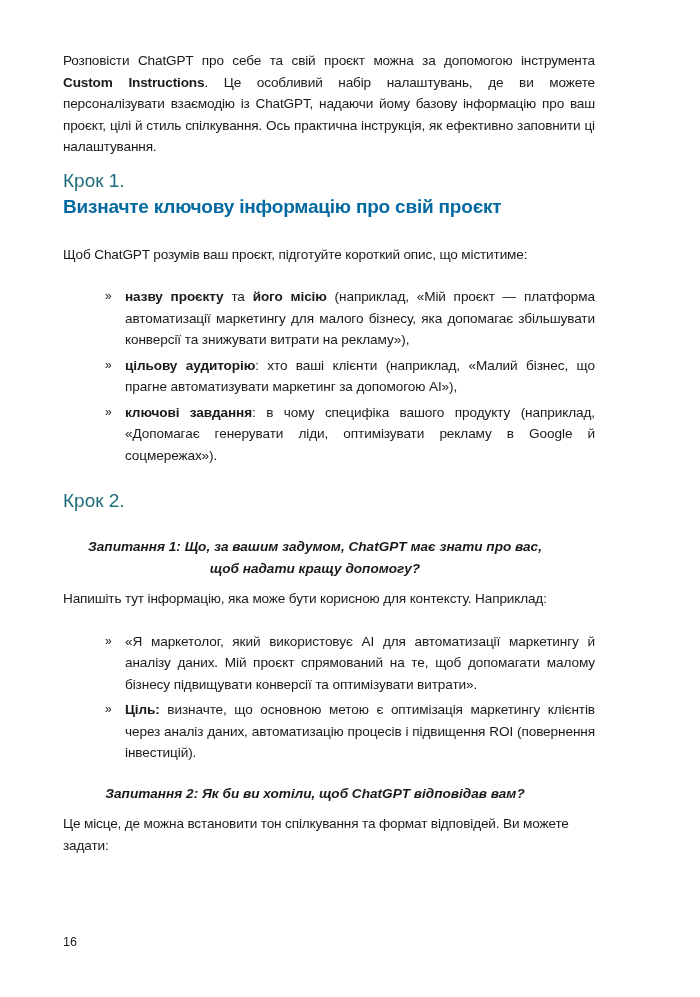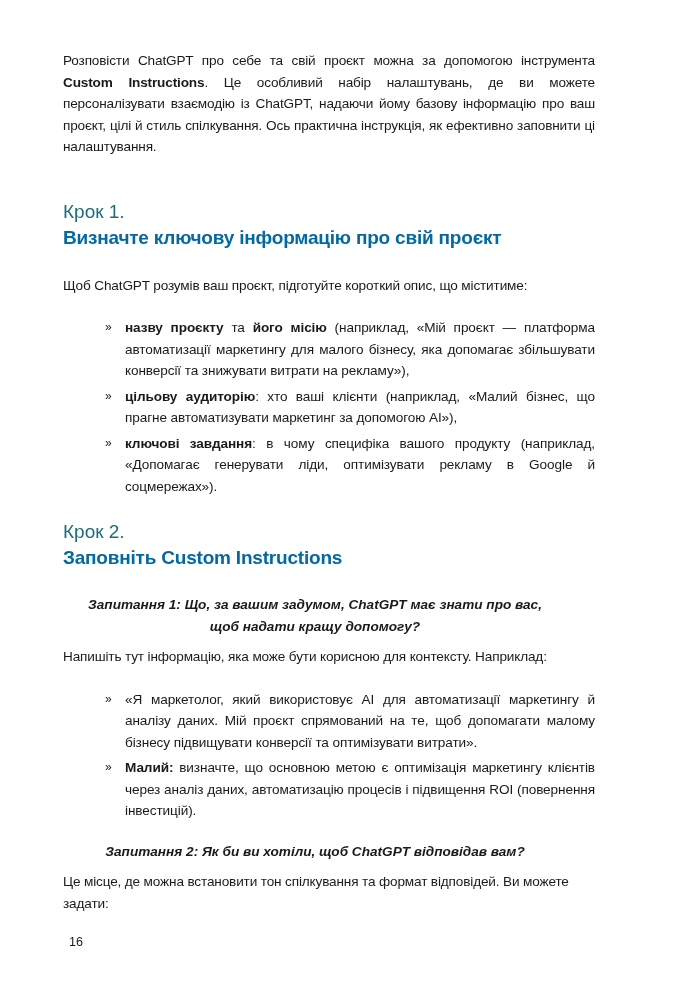--- a/index.html
+++ b/index.html
@@ -21,21 +21,21 @@
       top: 50px;
       width: 532px;
     }
     p, ul, h2, h3 { margin: 0; padding: 0; }
     .body-text {
       font-size: 13.6px;
       line-height: 21.5px;
       letter-spacing: -0.15px;
     }
     .intro { text-align: justify; }
-    .step-block { margin-top: 41px; }
+    .step-block { margin-top: 10px; }
     .step-label {
       font-size: 19px;
       font-weight: normal;
       color: #1e6d7e;
       line-height: 25px;
     }
     .step-title {
       font-size: 19px;
       font-weight: bold;
       color: #0369a1;
@@ -74,21 +74,21 @@
       font-size: 13.6px;
       line-height: 21.5px;
       font-weight: bold;
       font-style: italic;
       width: 460px;
       text-align: center;
     }
     .after-q { margin-top: 9px; }
     .page-number {
       position: absolute;
-      left: 69px;
+      left: 63px;
       top: 935px;
       font-size: 12.5px;
       color: #1a1a1a;
     }
   </style>
 </head>
 <body>
 
 <div class="page">
 
@@ -111,34 +111,33 @@
       </li>
       <li>
         <span class="bullet-mark">»</span>
         <b>ключові завдання</b><span>: в чому специфіка вашого продукту (наприклад, «Допомагає генерувати ліди, оптимізувати рекламу в Google й соцмережах»).</span>
       </li>
     </ul>
   </div>
 
   <div class="step-block" style="margin-top:22px;">
     <h2 class="step-label">Крок 2.</h2>
-    <h3 class="step-title">Заповніть Custom Instructions</h3>
 
     <p class="question">Запитання 1: Що, за вашим задумом, ChatGPT має знати про вас, щоб надати кращу допомогу?</p>
 
     <p class="body-text after-q">Напишіть тут інформацію, яка може бути корисною для контексту. Наприклад:</p>
 
     <ul class="bullets">
       <li>
         <span class="bullet-mark">»</span>
         <span>«Я маркетолог, який використовує AI для автоматизації маркетингу й аналізу даних. Мій проєкт спрямований на те, щоб допомагати малому бізнесу підвищувати конверсії та оптимізувати витрати».</span>
       </li>
       <li>
         <span class="bullet-mark">»</span>
-        <b>Малий:</b><span> визначте, що основною метою є оптимізація маркетингу клієнтів через аналіз даних, автоматизацію процесів і підвищення ROI (повернення інвестицій).</span>
+        <b>Ціль:</b><span> визначте, що основною метою є оптимізація маркетингу клієнтів через аналіз даних, автоматизацію процесів і підвищення ROI (повернення інвестицій).</span>
       </li>
     </ul>
 
     <p class="question" style="margin-top:19px;">Запитання 2: Як би ви хотіли, щоб ChatGPT відповідав вам?</p>
 
     <p class="body-text after-q">Це місце, де можна встановити тон спілкування та формат відповідей. Ви можете задати:</p>
   </div>
 </div>
 
 <div class="page-number">16</div>

